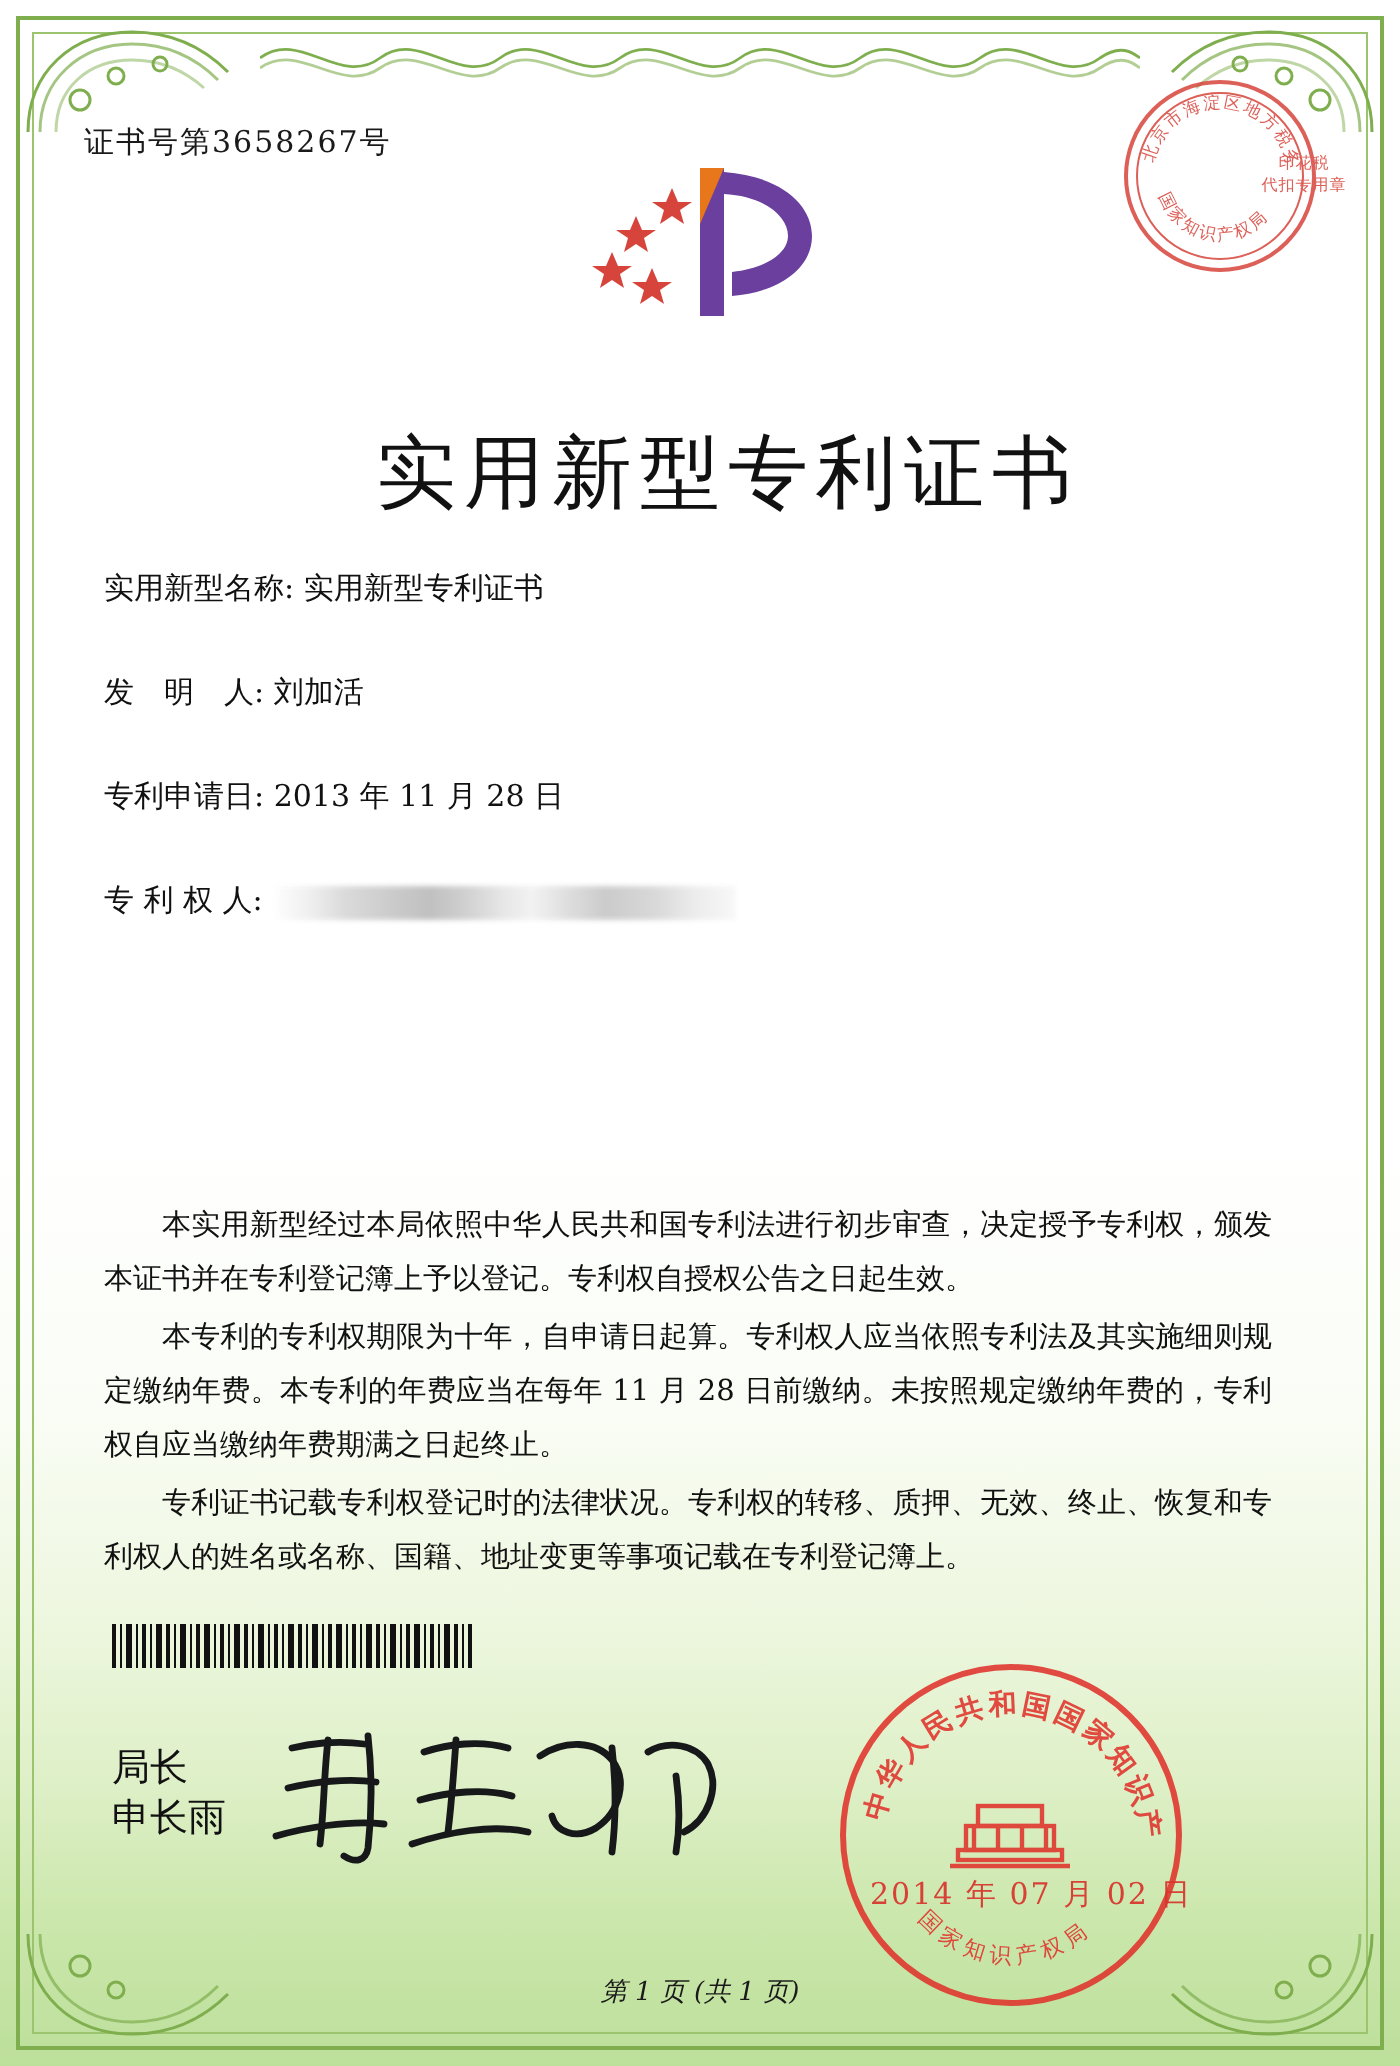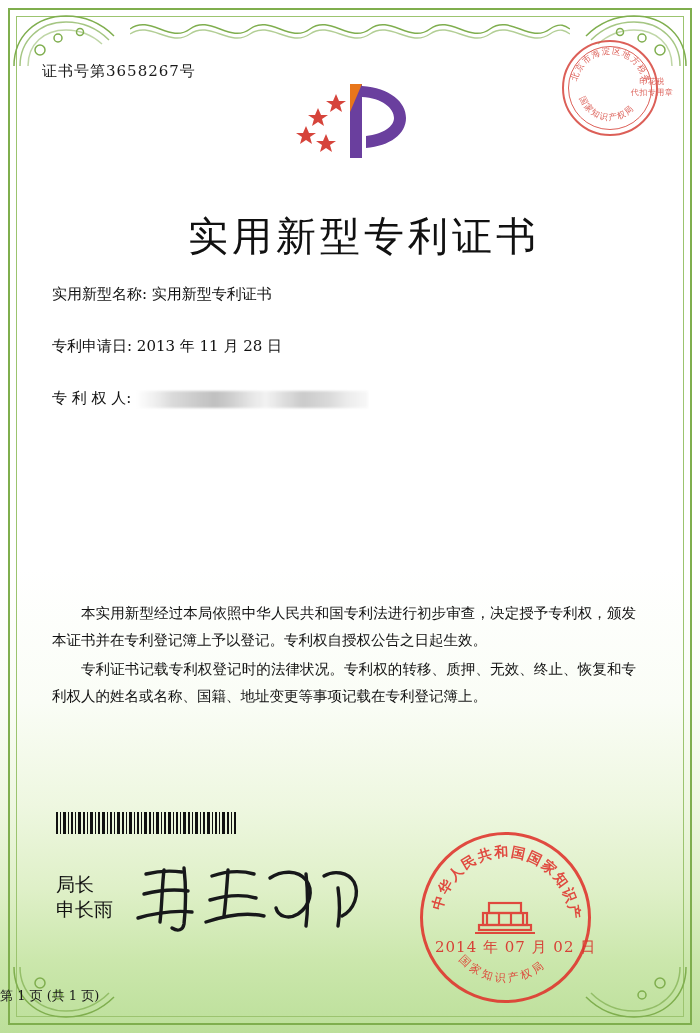--- a/index.html
+++ b/index.html
@@ -232,24 +232,25 @@
     color: #d8332c;
     letter-spacing: 1px;
     font-family: "DejaVu Serif", serif;
     opacity: 0.92;
   }
 
   .page-footer {
     position: absolute;
     left: 0; right: 0;
     bottom: 28px;
-    text-align: left;
+    text-align: center;
     font-size: 13px;
     color: #1a1a1a;
     font-family: "DejaVu Serif", serif;
+    font-style: italic;
   }
 </style>
 </head>
 <body>
 
 <div class="page">
 
   <div class="border-outer"></div>
   <div class="border-inner"></div>
 
@@ -347,37 +348,42 @@
 
     <h1 class="title">实用新型专利证书</h1>
 
     <div class="fields">
 
       <div class="field-row">
         <span class="field-label">实用新型名称:</span>
         <span class="field-value">实用新型专利证书</span>
       </div>
 
+      <div class="field-row">
+        <span class="field-label">发　明　人:</span>
+        <span class="field-value">刘加活</span>
+      </div>
 
 
       <div class="field-row">
         <span class="field-label">专利申请日:</span>
         <span class="field-value">2013 年 11 月 28 日</span>
       </div>
 
       <div class="field-row">
         <span class="field-label">专 利 权 人:</span>
         <span class="redacted"></span>
       </div>
 
 
     </div>
 
     <div class="paragraphs">
       <p>本实用新型经过本局依照中华人民共和国专利法进行初步审查，决定授予专利权，颁发本证书并在专利登记簿上予以登记。专利权自授权公告之日起生效。</p>
+      <p>本专利的专利权期限为十年，自申请日起算。专利权人应当依照专利法及其实施细则规定缴纳年费。本专利的年费应当在每年 11 月 28 日前缴纳。未按照规定缴纳年费的，专利权自应当缴纳年费期满之日起终止。</p>
       <p>专利证书记载专利权登记时的法律状况。专利权的转移、质押、无效、终止、恢复和专利权人的姓名或名称、国籍、地址变更等事项记载在专利登记簿上。</p>
     </div>
 
     <div class="barcode">
       <svg width="180" height="22" viewBox="0 0 180 22">
         <g fill="#111">
           <rect x="0" y="0" width="2" height="22"></rect>
             <rect x="4" y="0" width="1" height="22"></rect>
           <rect x="7" y="0" width="3" height="22"></rect>
             <rect x="12" y="0" width="1" height="22"></rect>

